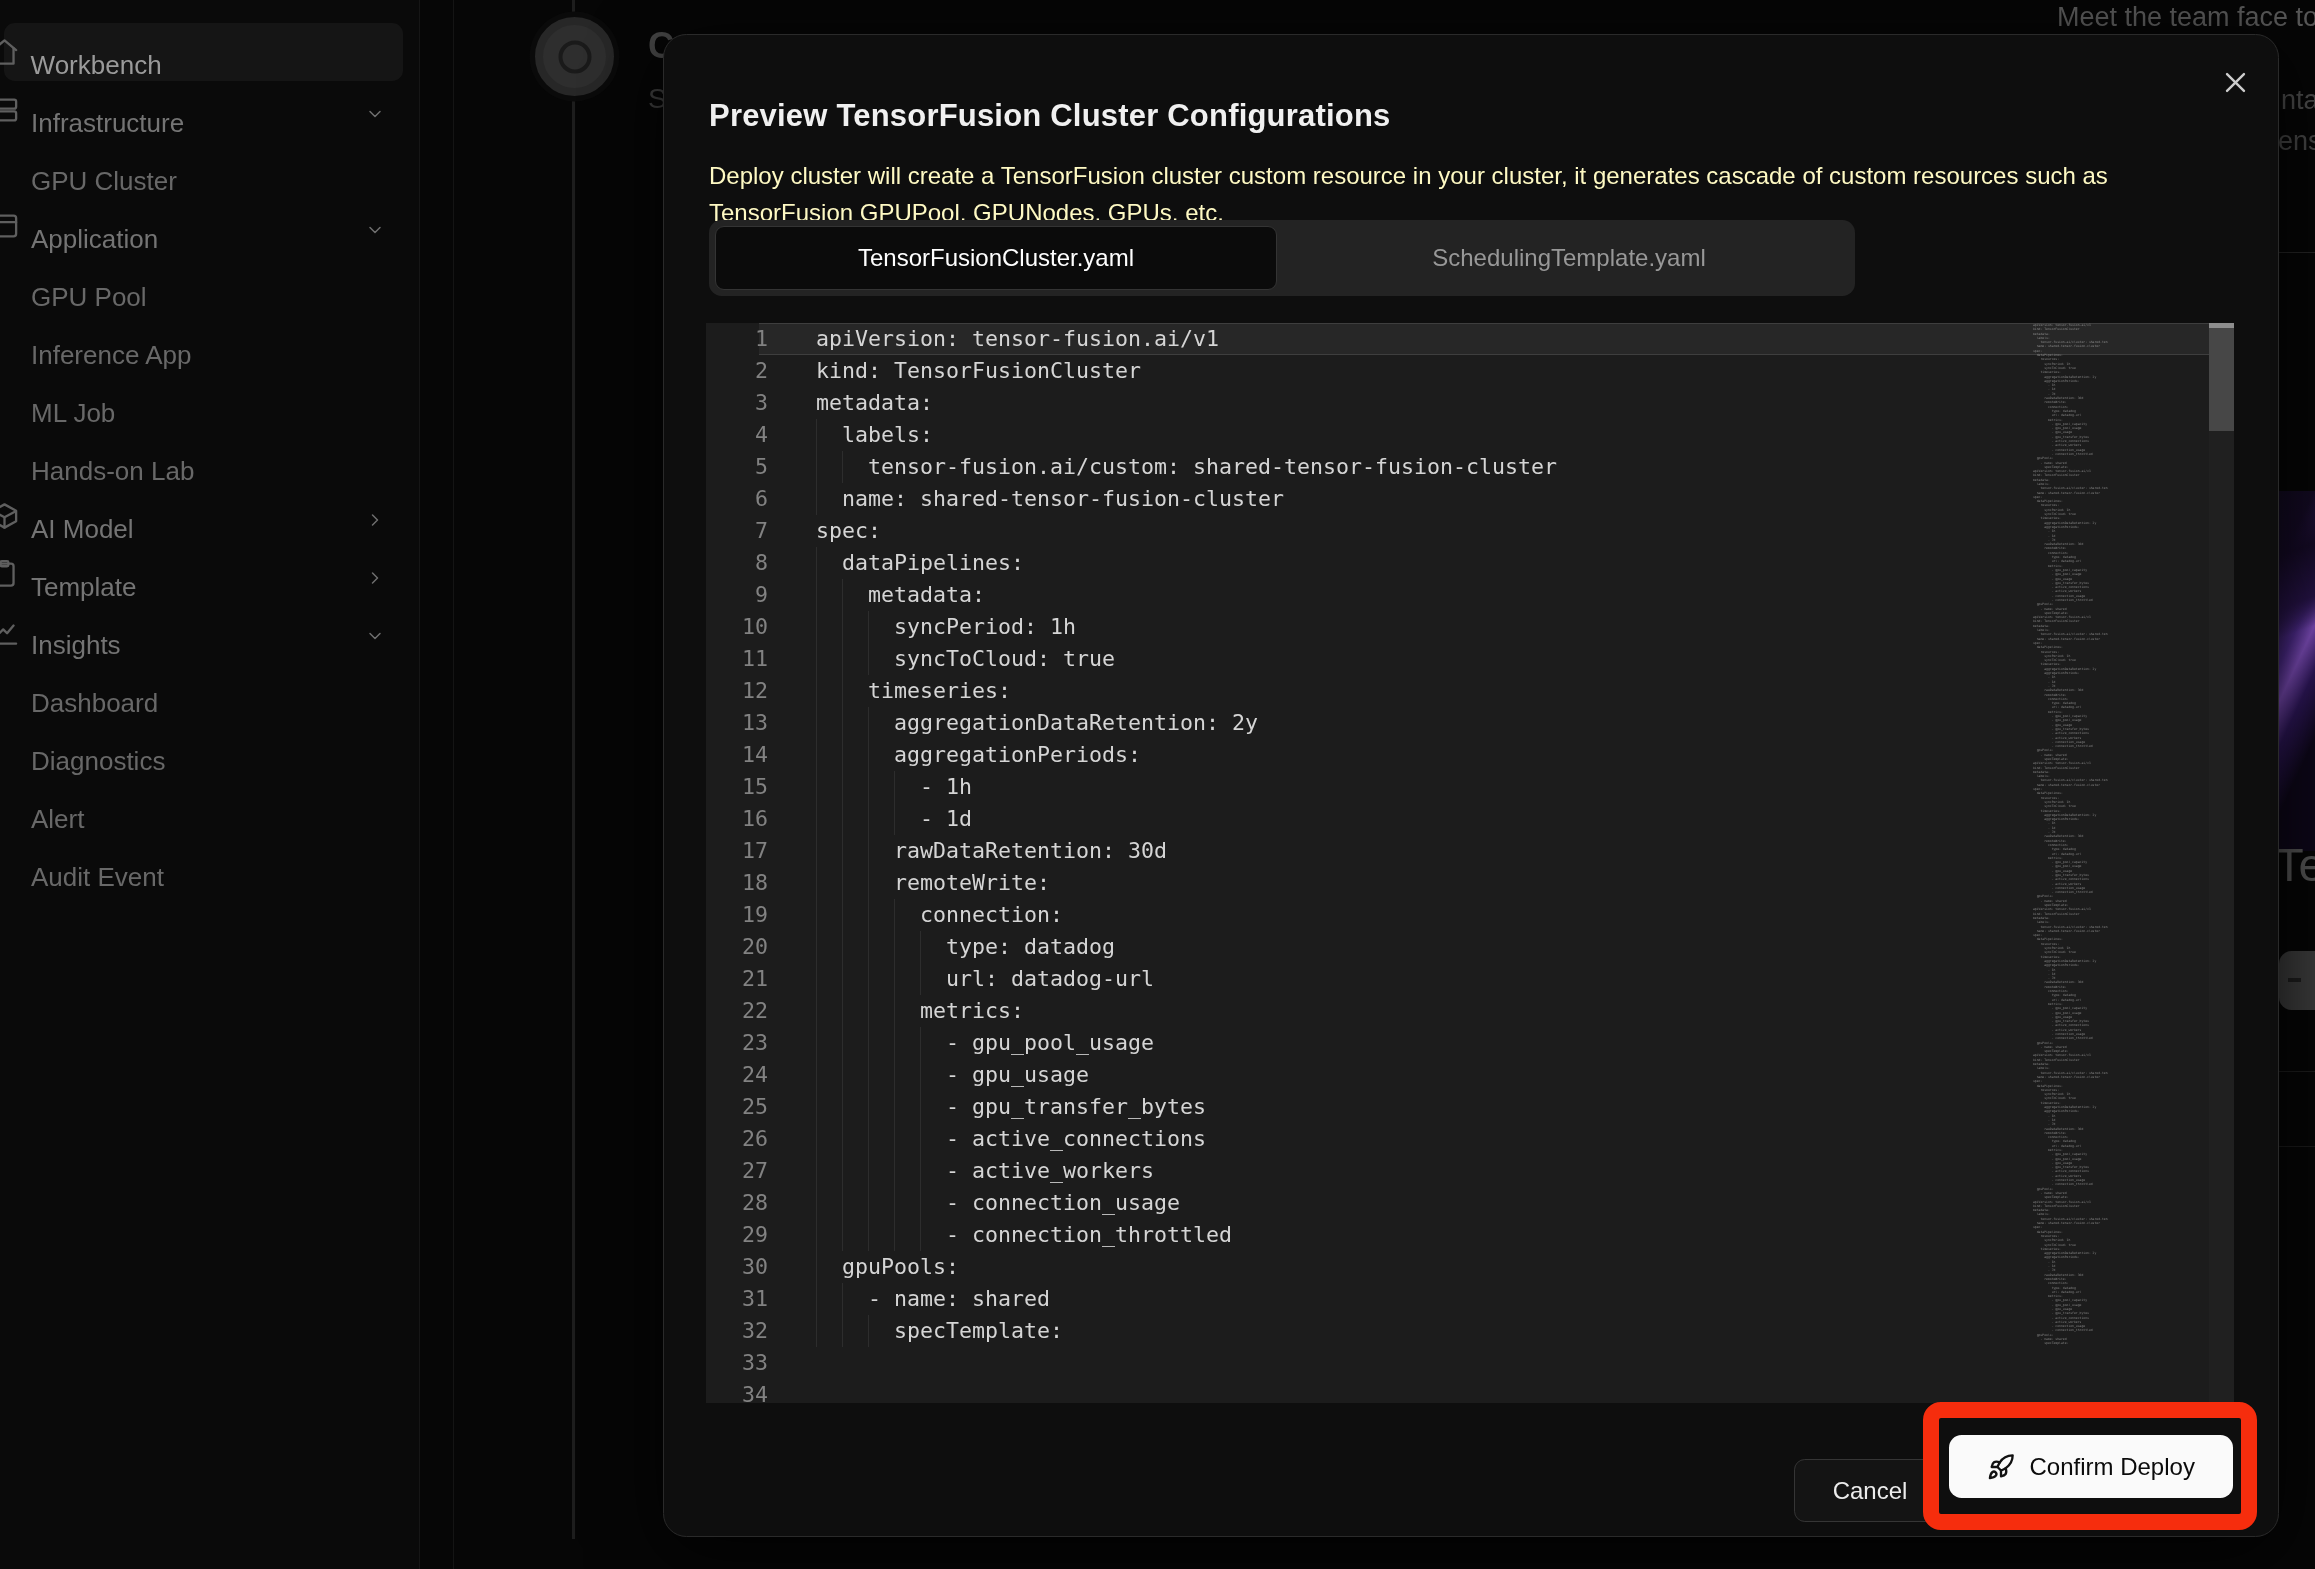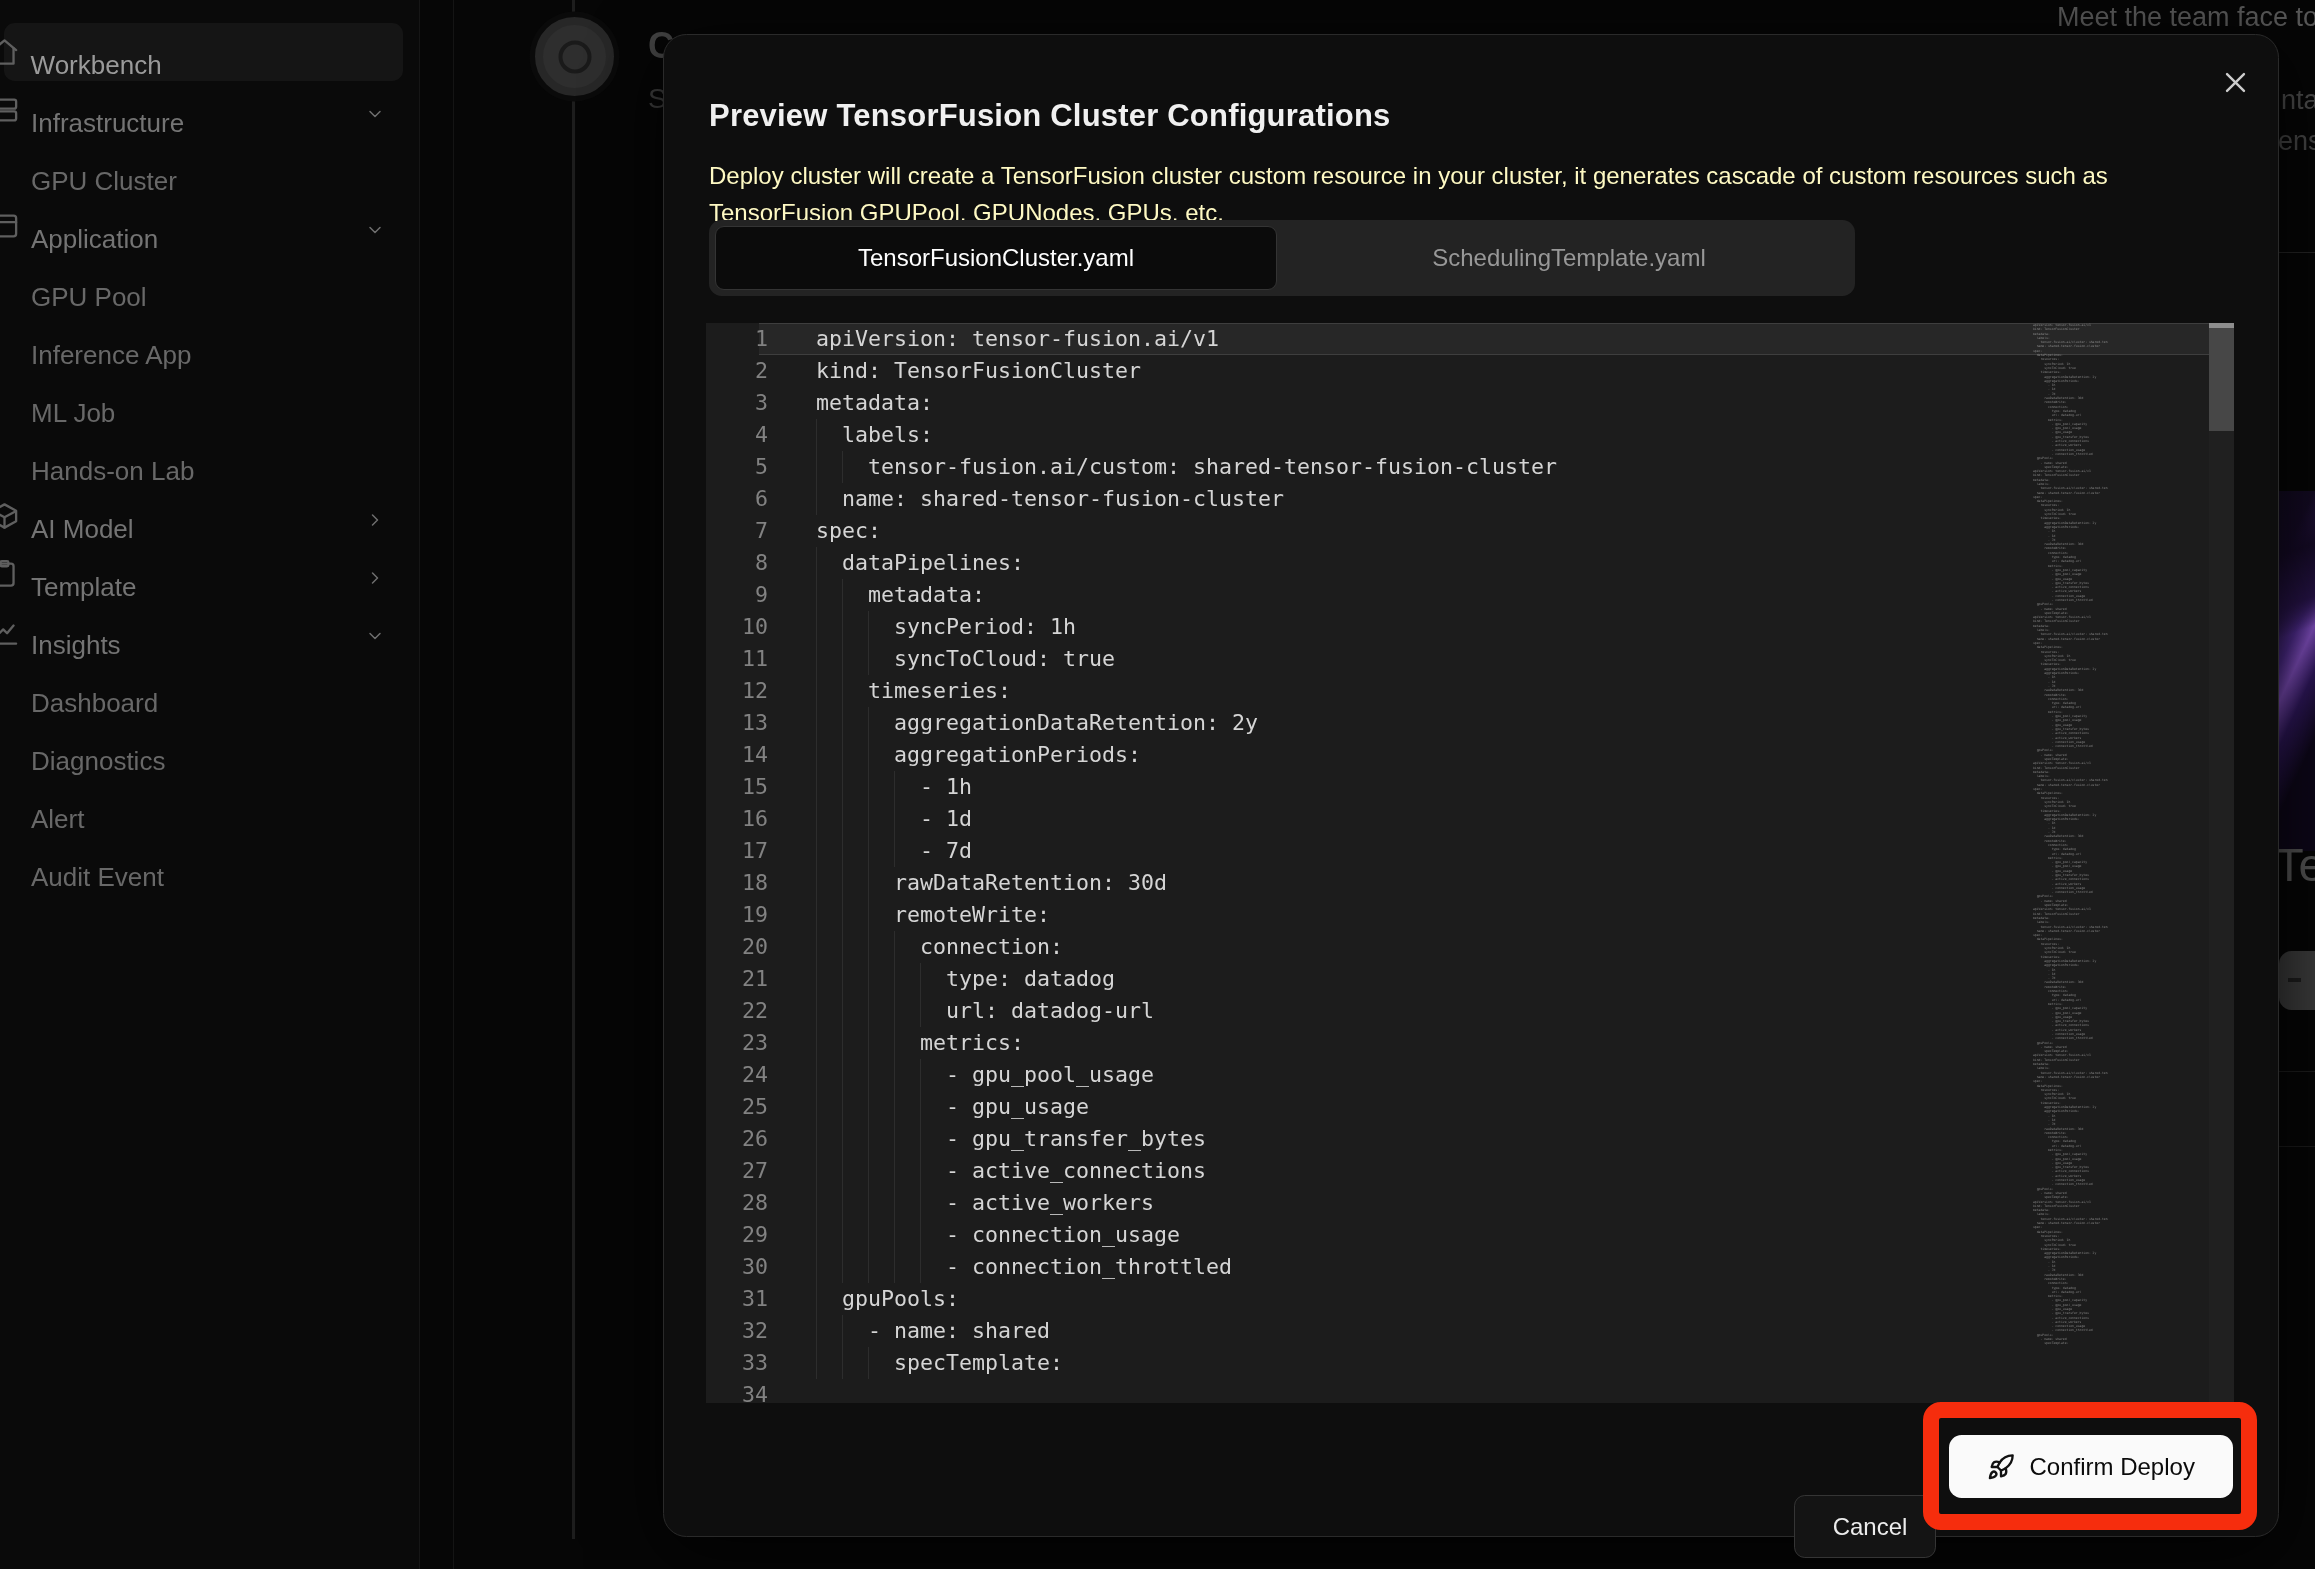--- a/index.html
+++ b/index.html
@@ -60,21 +60,21 @@
   .code{position:absolute;left:0;top:0;right:108px;font-family:"DejaVu Sans Mono",monospace;font-size:21.6px;line-height:32px;color:#d5d5d5;}
   .crow{position:relative;height:32px;padding-left:110px;white-space:pre;}
   .guide{position:absolute;top:0;bottom:0;width:0.9px;background:#2d2d2d;}
   .minimap{position:absolute;left:1327px;top:0;width:86px;height:1080px;overflow:hidden;}
   .minimap pre{margin:0;font-family:"DejaVu Sans Mono",monospace;font-size:3.1px;line-height:4.3px;color:rgba(205,205,205,.55);white-space:pre;}
   .vscroll{position:absolute;left:1503px;top:0;width:25px;height:1080px;background:#202020;}
   .vthumb{position:absolute;left:0;top:0;width:25px;height:108px;background:#474747;cursor:grab;}
   .vthumb:before{content:"";position:absolute;left:0;top:0;width:25px;height:4.5px;background:#8e8e8e;}
 
   
-  .btn-cancel{position:absolute;left:1130px;top:1460px;width:142px;height:63px;border-radius:10.8px;background:#141414;border:0.9px solid #353535;
+  .btn-cancel{position:absolute;left:1130px;top:1424px;width:142px;height:63px;border-radius:10.8px;background:#141414;border:0.9px solid #353535;
       display:flex;align-items:center;justify-content:center;font-size:24px;color:#ececec;box-sizing:border-box;cursor:pointer;padding-left:16px;}
   .btn-confirm{position:absolute;left:1285px;top:1400px;width:284px;height:63px;border-radius:12.6px;background:var(--confirm-bg,#fafafa);
       display:flex;align-items:center;justify-content:center;gap:14.4px;font-size:24px;font-weight:500;color:#0b0b0b;cursor:pointer;}
   .btn-confirm svg{width:28px;height:28px;}
 
   .annotation{position:absolute;left:1923px;top:1402px;width:334px;height:128px;border:16px solid var(--accent-red,#f62d0d);
       border-radius:18px;box-sizing:border-box;pointer-events:none;}
 </style>
 </head>
 <body>
@@ -254,21 +254,20 @@
           <div class="crow"><span>spec:</span></div>
           <div class="crow"><span class="guide" style="left: 110px;"></span><span>  dataPipelines:</span></div>
           <div class="crow"><span class="guide" style="left: 110px;"></span><span class="guide" style="left: 136px;"></span><span>    metadata:</span></div>
           <div class="crow"><span class="guide" style="left: 110px;"></span><span class="guide" style="left: 136px;"></span><span class="guide" style="left: 162px;"></span><span>      syncPeriod: 1h</span></div>
           <div class="crow"><span class="guide" style="left: 110px;"></span><span class="guide" style="left: 136px;"></span><span class="guide" style="left: 162px;"></span><span>      syncToCloud: true</span></div>
           <div class="crow"><span class="guide" style="left: 110px;"></span><span class="guide" style="left: 136px;"></span><span>    timeseries:</span></div>
           <div class="crow"><span class="guide" style="left: 110px;"></span><span class="guide" style="left: 136px;"></span><span class="guide" style="left: 162px;"></span><span>      aggregationDataRetention: 2y</span></div>
           <div class="crow"><span class="guide" style="left: 110px;"></span><span class="guide" style="left: 136px;"></span><span class="guide" style="left: 162px;"></span><span>      aggregationPeriods:</span></div>
           <div class="crow"><span class="guide" style="left: 110px;"></span><span class="guide" style="left: 136px;"></span><span class="guide" style="left: 162px;"></span><span class="guide" style="left: 188px;"></span><span>        - 1h</span></div>
           <div class="crow"><span class="guide" style="left: 110px;"></span><span class="guide" style="left: 136px;"></span><span class="guide" style="left: 162px;"></span><span class="guide" style="left: 188px;"></span><span>        - 1d</span></div>
-          <div class="crow"><span class="guide" style="left: 110px;"></span><span class="guide" style="left: 136px;"></span><span class="guide" style="left: 162px;"></span><span class="guide" style="left: 188px;"></span><span>        - 7d</span></div>
           <div class="crow"><span class="guide" style="left: 110px;"></span><span class="guide" style="left: 136px;"></span><span class="guide" style="left: 162px;"></span><span>      rawDataRetention: 30d</span></div>
           <div class="crow"><span class="guide" style="left: 110px;"></span><span class="guide" style="left: 136px;"></span><span class="guide" style="left: 162px;"></span><span>      remoteWrite:</span></div>
           <div class="crow"><span class="guide" style="left: 110px;"></span><span class="guide" style="left: 136px;"></span><span class="guide" style="left: 162px;"></span><span class="guide" style="left: 188px;"></span><span>        connection:</span></div>
           <div class="crow"><span class="guide" style="left: 110px;"></span><span class="guide" style="left: 136px;"></span><span class="guide" style="left: 162px;"></span><span class="guide" style="left: 188px;"></span><span class="guide" style="left: 214px;"></span><span>          type: datadog</span></div>
           <div class="crow"><span class="guide" style="left: 110px;"></span><span class="guide" style="left: 136px;"></span><span class="guide" style="left: 162px;"></span><span class="guide" style="left: 188px;"></span><span class="guide" style="left: 214px;"></span><span>          url: datadog-url</span></div>
           <div class="crow"><span class="guide" style="left: 110px;"></span><span class="guide" style="left: 136px;"></span><span class="guide" style="left: 162px;"></span><span class="guide" style="left: 188px;"></span><span>        metrics:</span></div>
           <div class="crow"><span class="guide" style="left: 110px;"></span><span class="guide" style="left: 136px;"></span><span class="guide" style="left: 162px;"></span><span class="guide" style="left: 188px;"></span><span class="guide" style="left: 214px;"></span><span>          - gpu_pool_usage</span></div>
           <div class="crow"><span class="guide" style="left: 110px;"></span><span class="guide" style="left: 136px;"></span><span class="guide" style="left: 162px;"></span><span class="guide" style="left: 188px;"></span><span class="guide" style="left: 214px;"></span><span>          - gpu_usage</span></div>
           <div class="crow"><span class="guide" style="left: 110px;"></span><span class="guide" style="left: 136px;"></span><span class="guide" style="left: 162px;"></span><span class="guide" style="left: 188px;"></span><span class="guide" style="left: 214px;"></span><span>          - gpu_transfer_bytes</span></div>
           <div class="crow"><span class="guide" style="left: 110px;"></span><span class="guide" style="left: 136px;"></span><span class="guide" style="left: 162px;"></span><span class="guide" style="left: 188px;"></span><span class="guide" style="left: 214px;"></span><span>          - active_connections</span></div>

